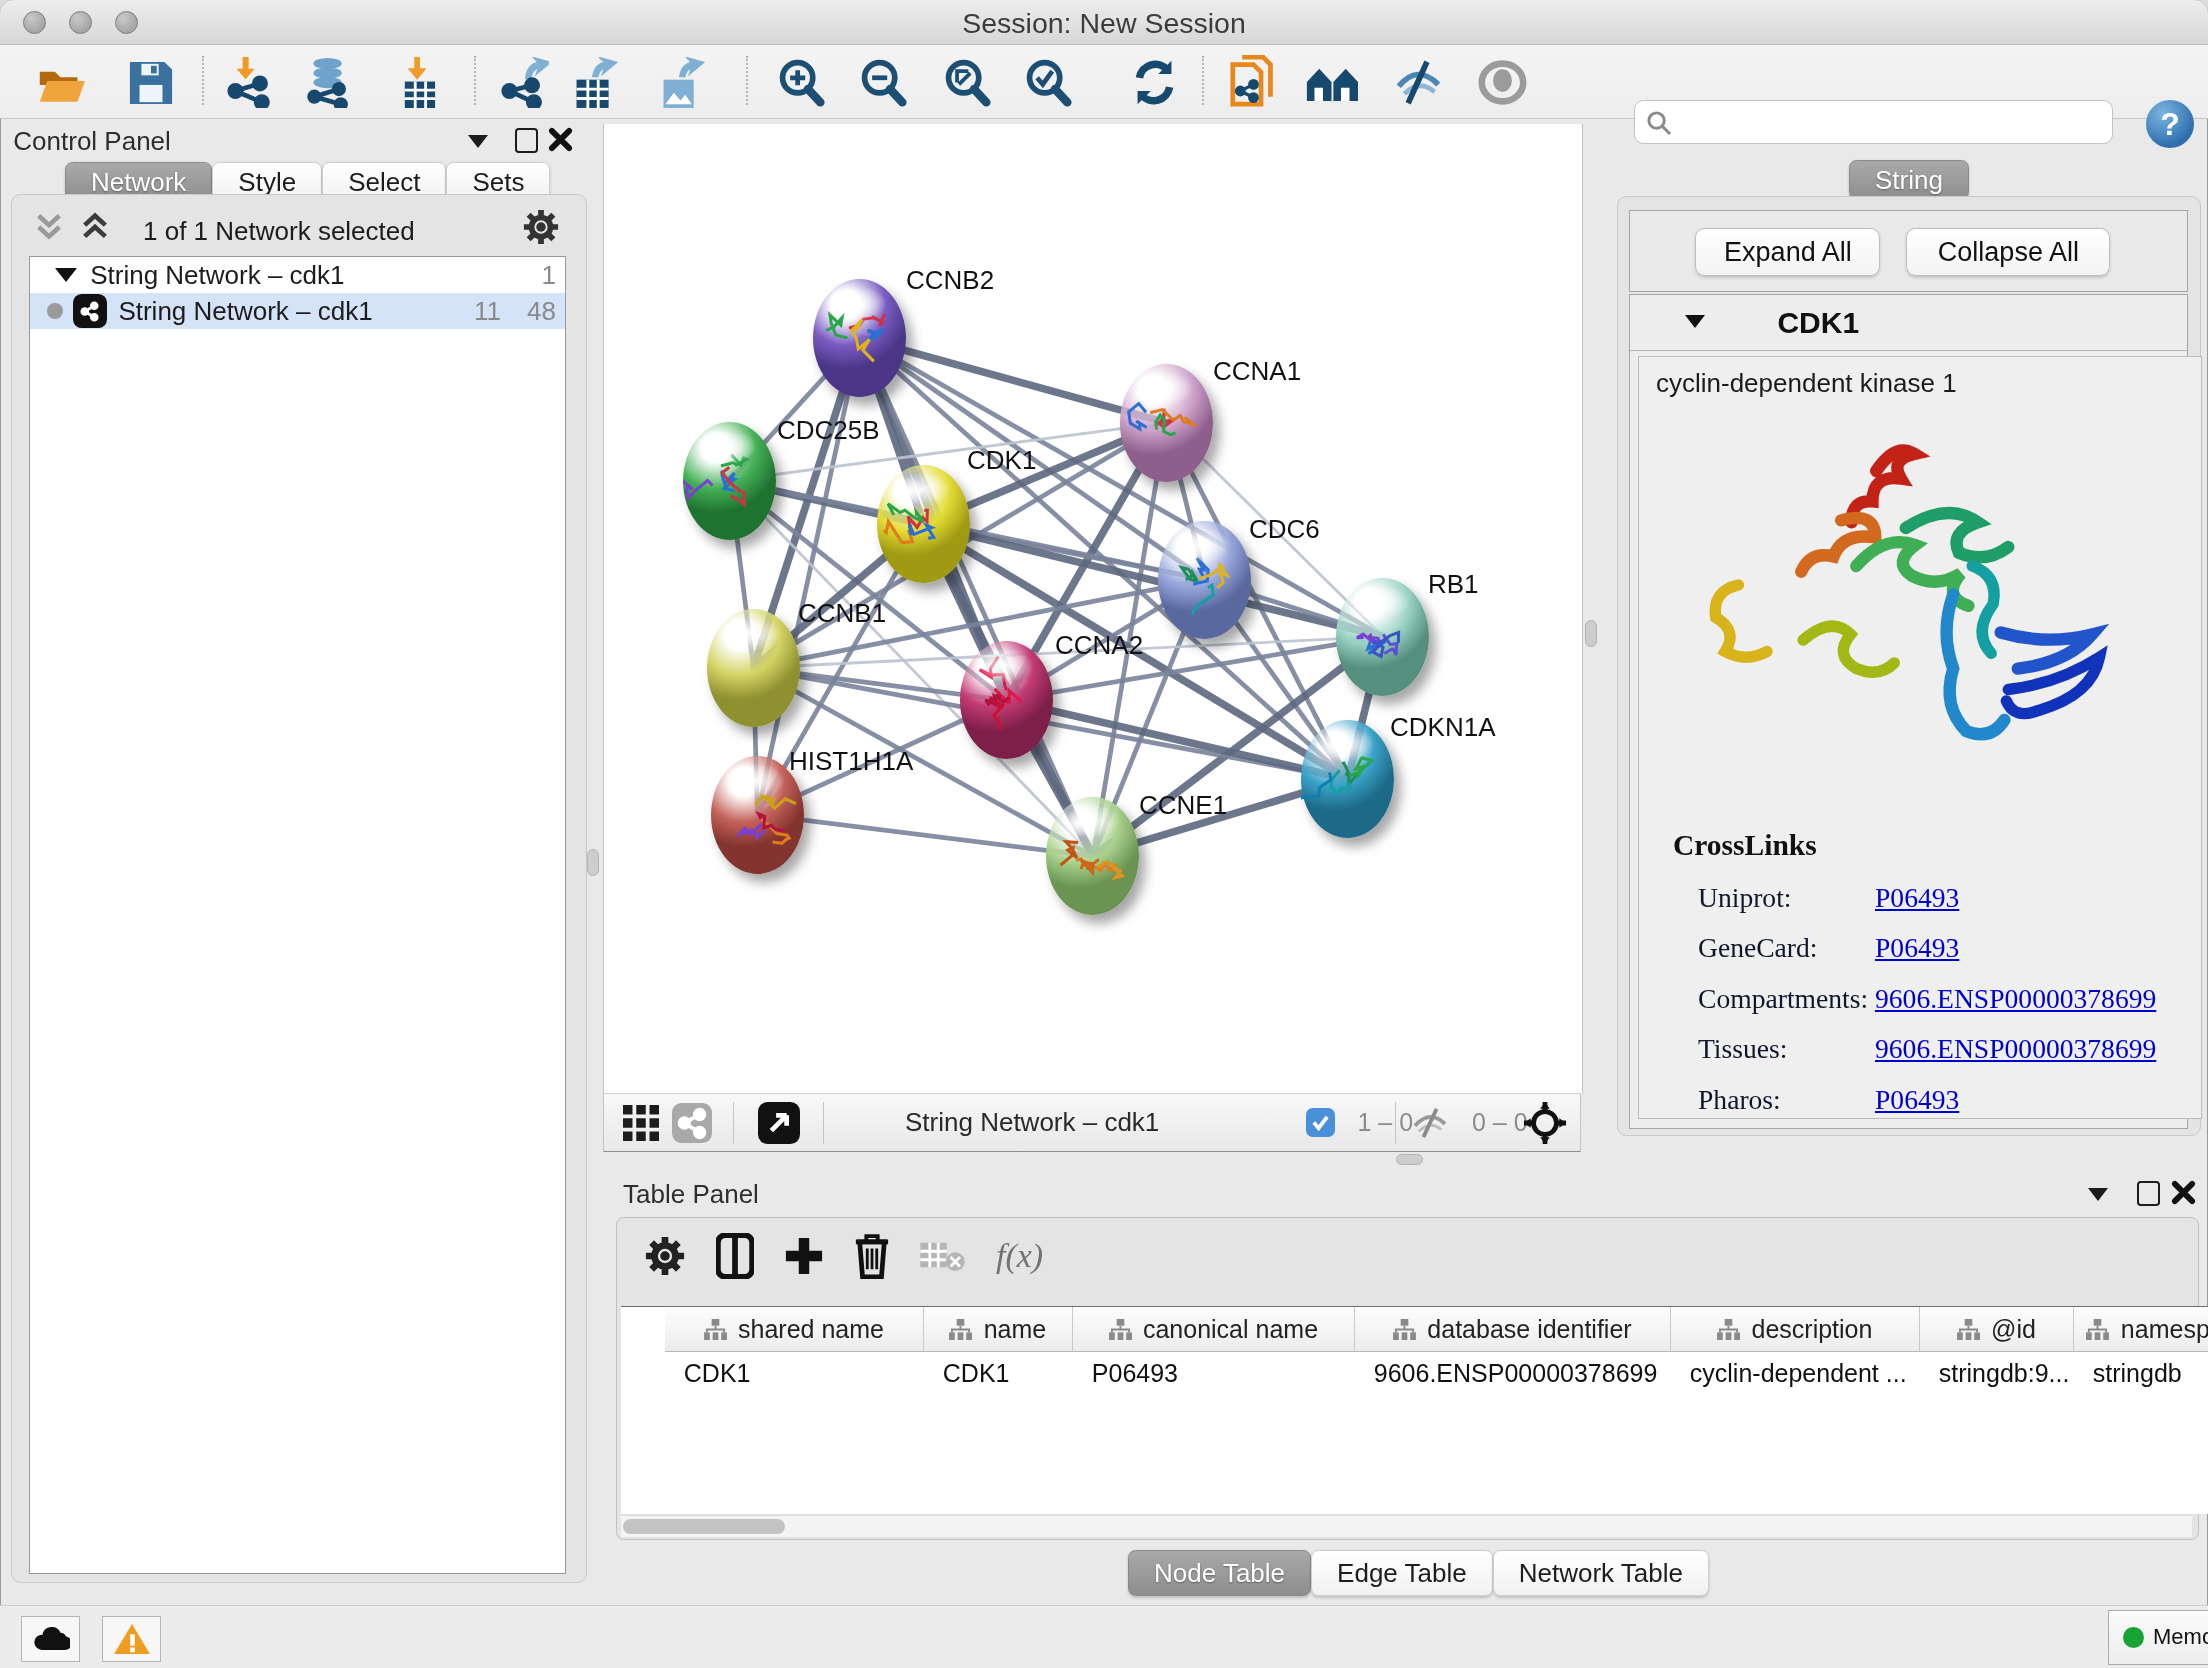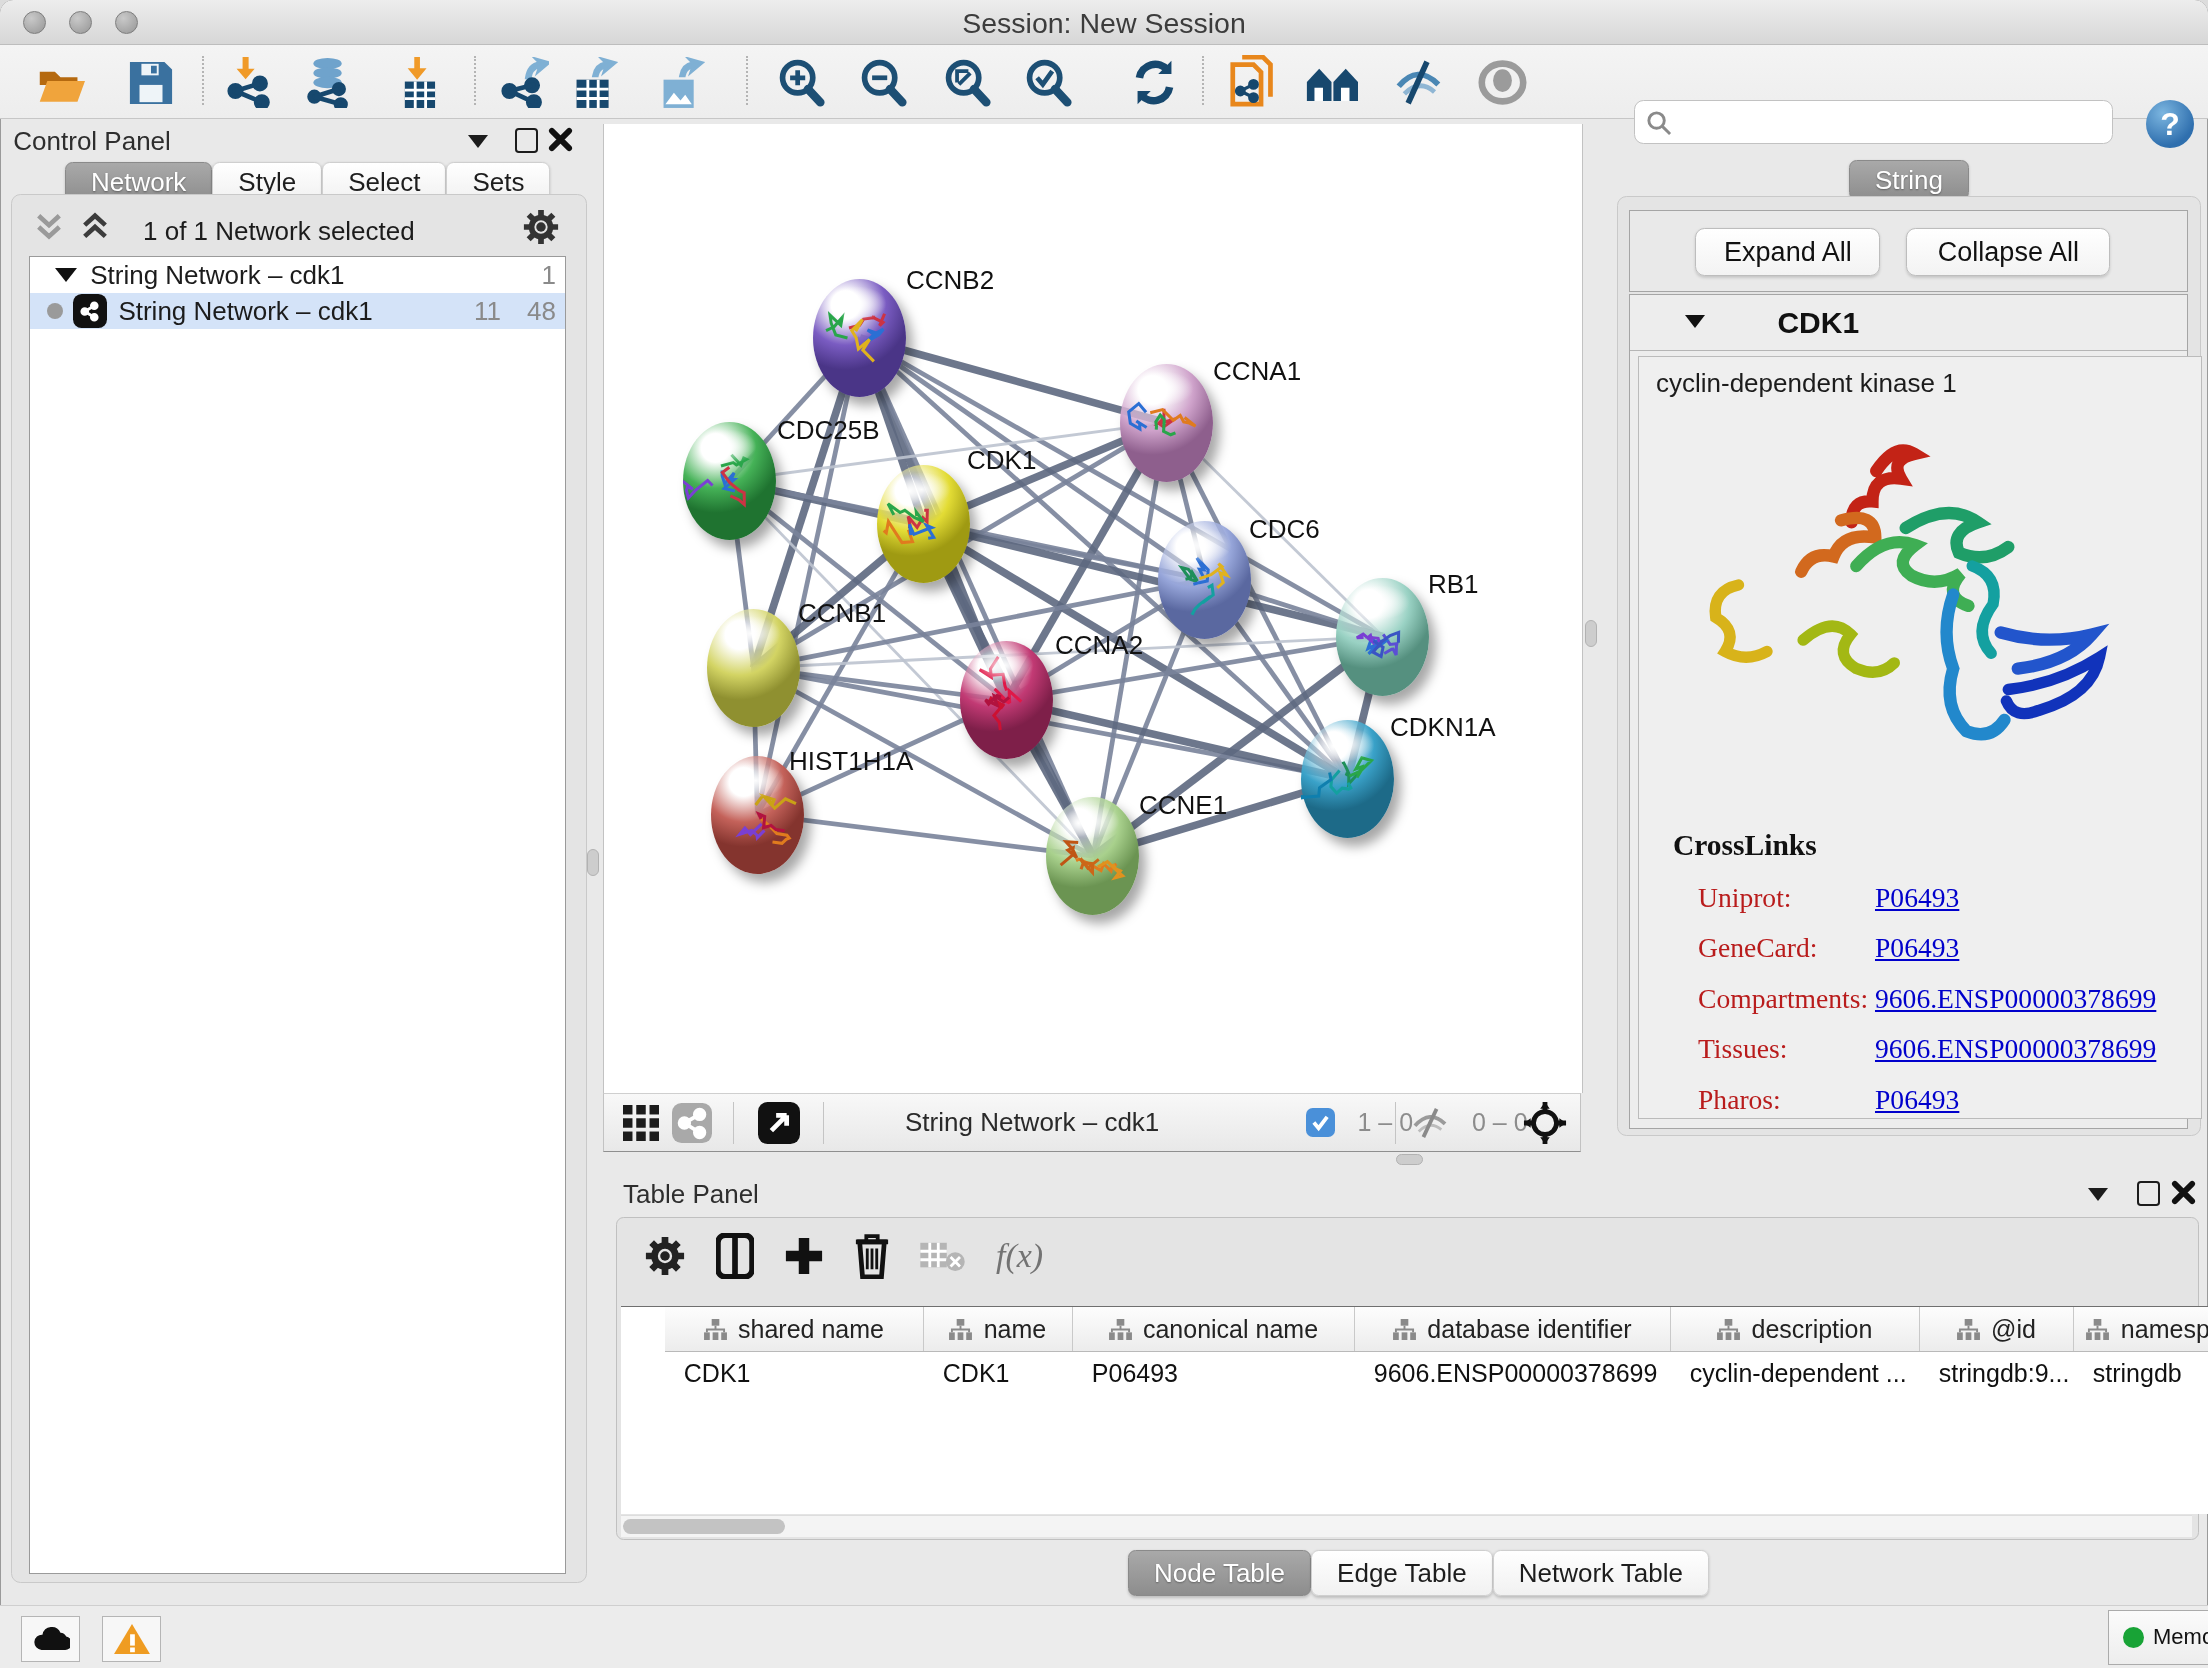--- a/index.html
+++ b/index.html
@@ -53,21 +53,21 @@
   .chk{width:28.5px;height:28.5px;background:#4a90d9;border-radius:6.7px;display:flex;align-items:center;justify-content:center;}
   .grip{position:absolute;background:#cdcdcd;border:1px solid #b2b2b2;border-radius:7.6px;}
 
   
   .rp-tab{position:absolute;left:1849px;top:160px;}
   .rp-box{position:absolute;left:1617px;top:196px;width:582px;height:938px;background:#e4e4e4;border:1px solid #c9c9c9;border-radius:9.5px;}
   .rp-inner1{position:absolute;left:11.4px;top:13.3px;width:557px;height:80px;border:1.9px solid #a5a5a5;background:#e9e9e9;}
   .rp-inner2{position:absolute;left:11.4px;top:97px;width:557px;height:833px;border:1.9px solid #a5a5a5;background:#ededed;}
   .rp-protein-head{position:absolute;left:0;top:0;width:100%;height:55px;border-bottom:1.9px solid #b5b5b5;display:flex;align-items:center;}
   .rp-content{position:absolute;left:7.6px;top:61px;width:538px;height:761px;border:1px solid #bbb;background:#efefef;overflow:hidden;padding-left:24px;}
-  .xl-row{position:absolute;font-family:"Liberation Serif",serif;font-size:27.6px;color:#b91c1c;}
+  .xl-row{position:absolute;font-family:"Liberation Serif",serif;font-size:27.6px;color:#0f172a;}
   .xl-link{color:#0000cc;text-decoration:underline;font-family:"Liberation Serif",serif;font-size:27.6px;}
 
   
   .tp-box{position:absolute;left:616px;top:1217px;width:1581px;height:321px;background:#e4e4e4;border:1px solid #c0c0c0;border-radius:7.6px;}
   .tp-table{position:absolute;left:3.8px;top:88px;width:1571px;height:207px;background:#fff;border-top:1.9px solid #6f6f6f;overflow:hidden;padding-left:44px;}
   .th-row{display:flex;height:44px;background:linear-gradient(#fdfdfd,#ececec);border-bottom:1px solid #b9b9b9;}
   .th{display:flex;align-items:center;justify-content:center;font-size:25px;color:#222;border-right:1px solid #c9c9c9;box-sizing:border-box;gap:11.4px;overflow:hidden;white-space:nowrap;flex:0 0 auto;}
   .td-row{display:flex;height:42px;}
   .td{display:flex;align-items:center;font-size:25px;color:#111;padding-left:19px;box-sizing:border-box;overflow:hidden;white-space:nowrap;flex:0 0 auto;}
   .hscroll{position:absolute;left:3.8px;top:297px;width:1571px;height:21px;background:#f4f4f4;border-top:1px solid #ddd;}

